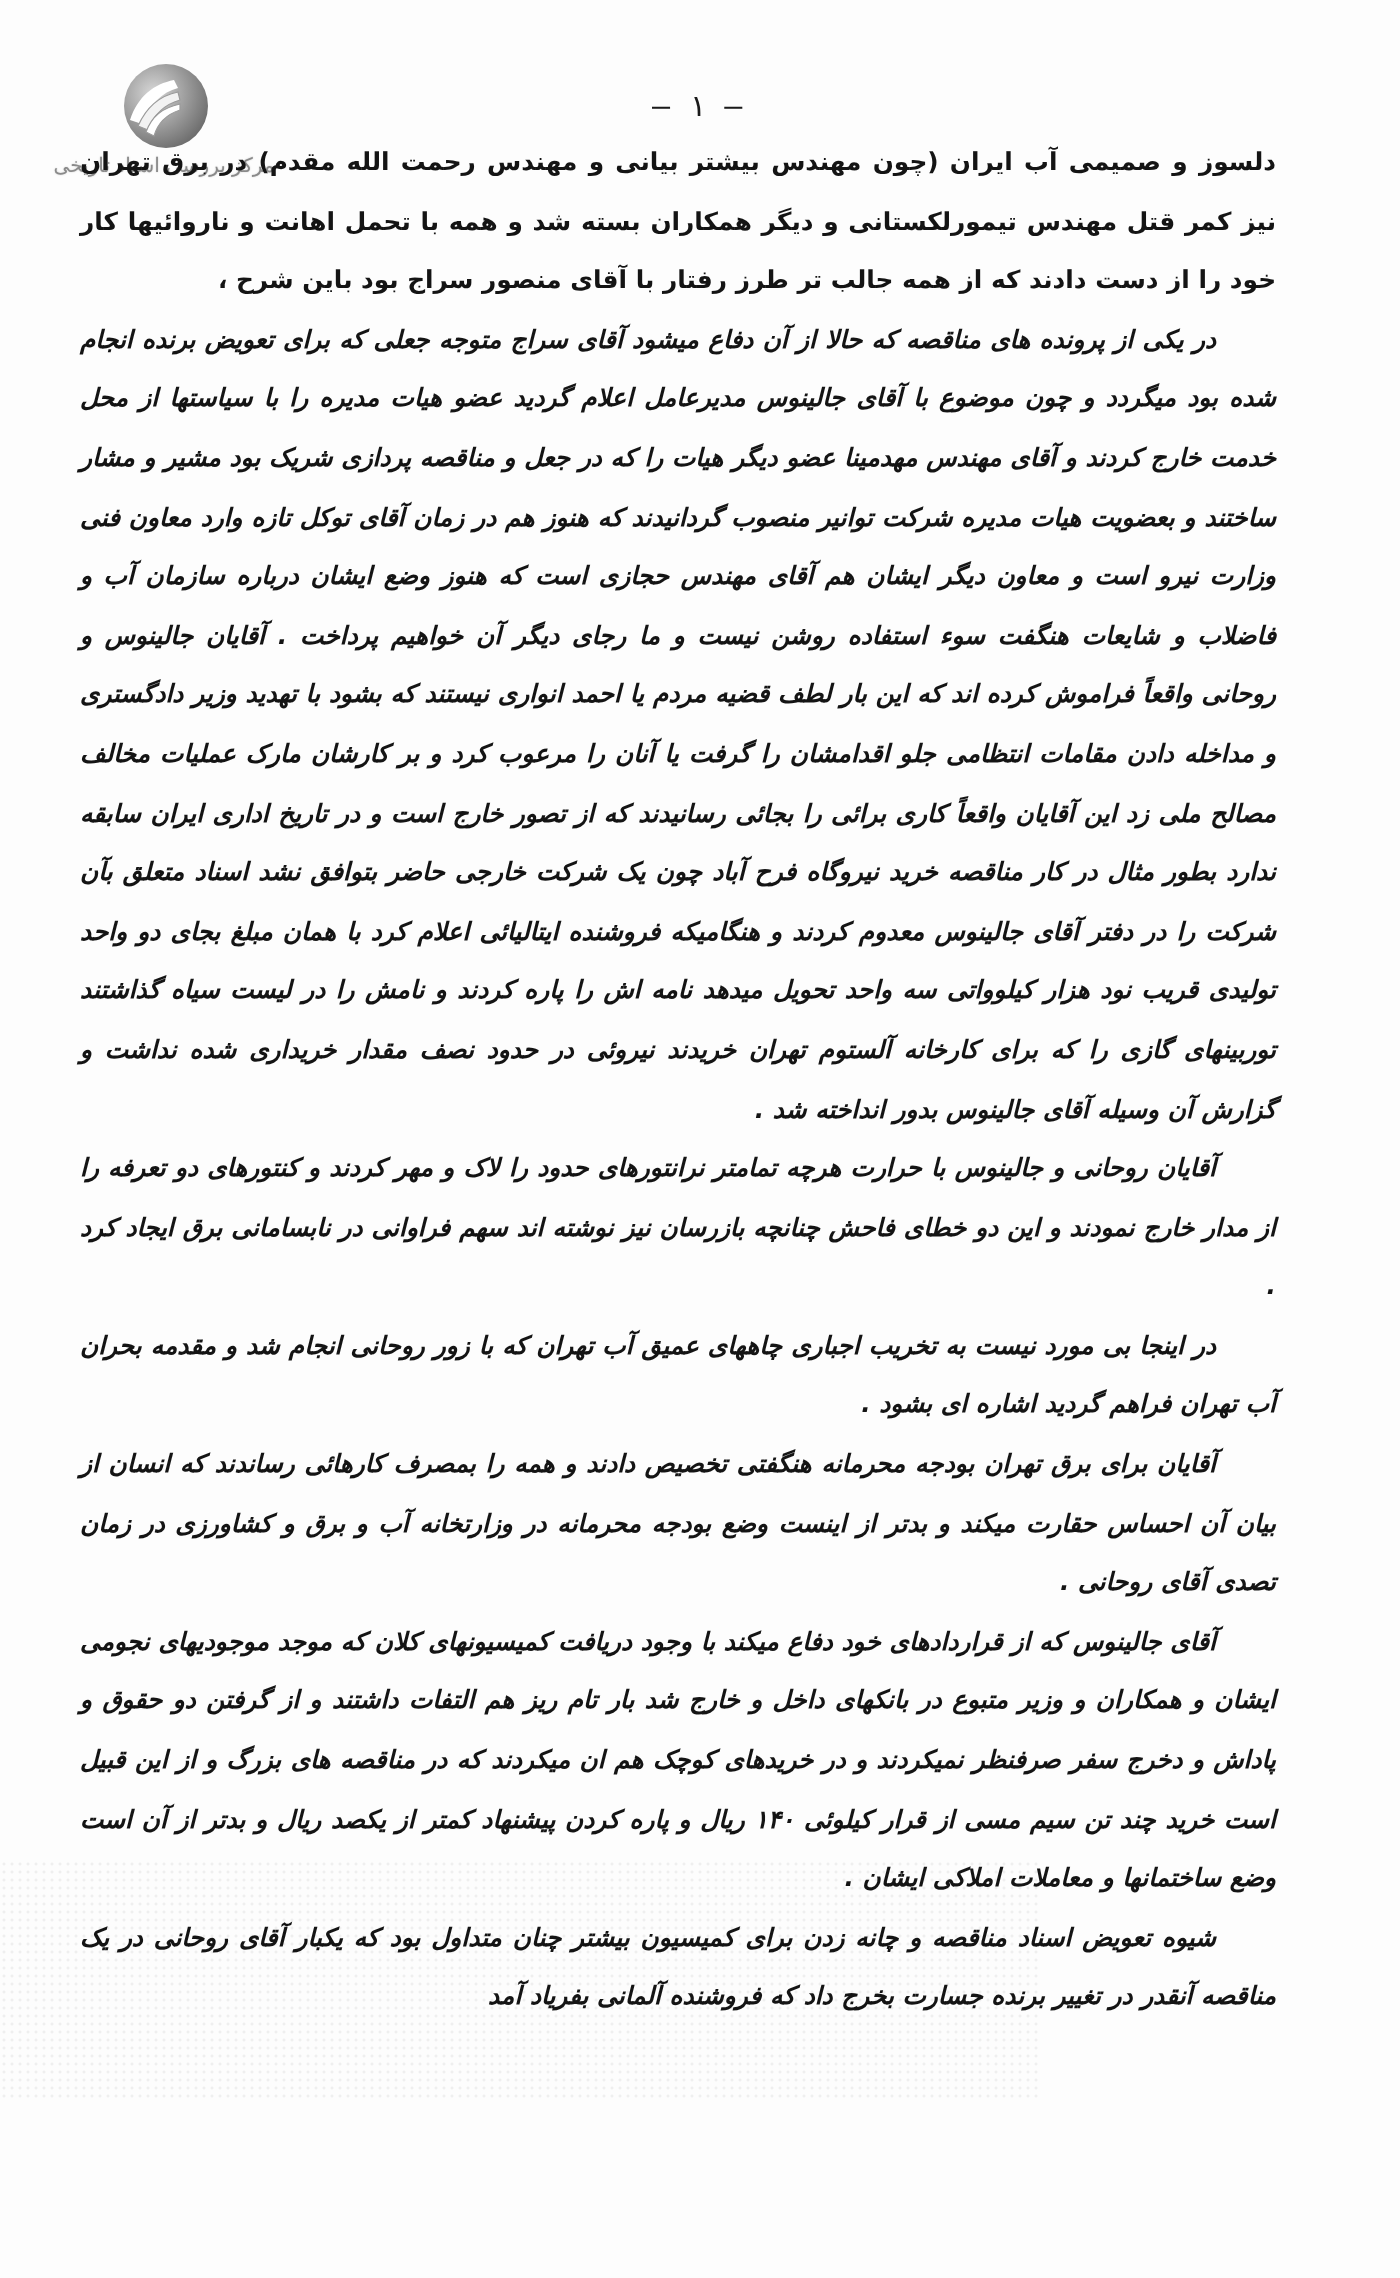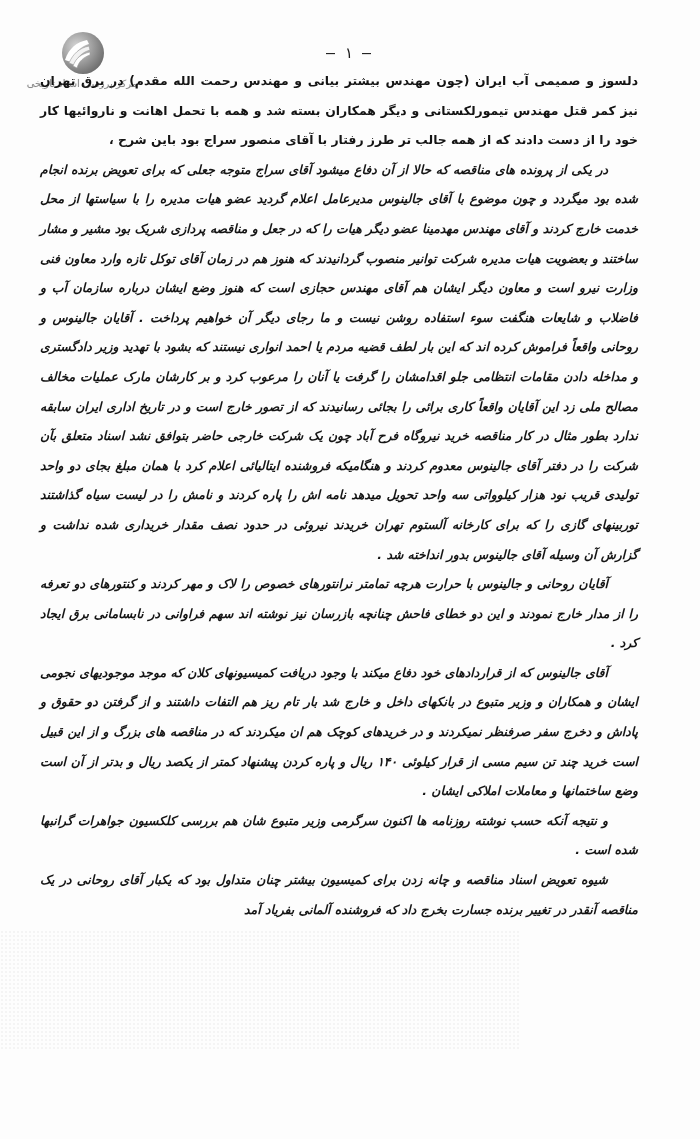--- a/index.html
+++ b/index.html
@@ -107,18 +107,19 @@
       </svg>
     </div>
     <div class="wm-text">مرکز بررسی اسناد تاریخی</div>
   </div>
 
   <div class="page-number">– ۱ –</div>
 
   <div class="content">
     <p>دلسوز و صمیمی آب ایران (چون مهندس بیشتر بیانی و مهندس رحمت الله مقدم) در برق تهران نیز کمر قتل مهندس تیمورلکستانی و دیگر همکاران بسته شد و همه با تحمل اهانت و ناروائیها کار خود را از دست دادند که از همه جالب تر طرز رفتار با آقای منصور سراج بود باین شرح ،</p>
     <p class="indent">در یکی از پرونده های مناقصه که حالا از آن دفاع میشود آقای سراج متوجه جعلی که برای تعویض برنده انجام شده بود میگردد و چون موضوع با آقای جالینوس مدیرعامل اعلام گردید عضو هیات مدیره را با سیاستها از محل خدمت خارج کردند و آقای مهندس مهدمینا عضو دیگر هیات را که در جعل و مناقصه پردازی شریک بود مشیر و مشار ساختند و بعضویت هیات مدیره شرکت توانیر منصوب گردانیدند که هنوز هم در زمان آقای توکل تازه وارد معاون فنی وزارت نیرو است و معاون دیگر ایشان هم آقای مهندس حجازی است که هنوز وضع ایشان درباره سازمان آب و فاضلاب و شایعات هنگفت سوء استفاده روشن نیست و ما رجای دیگر آن خواهیم پرداخت . آقایان جالینوس و روحانی واقعاً فراموش کرده اند که این بار لطف قضیه مردم یا احمد انواری نیستند که بشود با تهدید وزیر دادگستری و مداخله دادن مقامات انتظامی جلو اقدامشان را گرفت یا آنان را مرعوب کرد و بر کارشان مارک عملیات مخالف مصالح ملی زد این آقایان واقعاً کاری برائی را بجائی رسانیدند که از تصور خارج است و در تاریخ اداری ایران سابقه ندارد بطور مثال در کار مناقصه خرید نیروگاه فرح آباد چون یک شرکت خارجی حاضر بتوافق نشد اسناد متعلق بآن شرکت را در دفتر آقای جالینوس معدوم کردند و هنگامیکه فروشنده ایتالیائی اعلام کرد با همان مبلغ بجای دو واحد تولیدی قریب نود هزار کیلوواتی سه واحد تحویل میدهد نامه اش را پاره کردند و نامش را در لیست سیاه گذاشتند توربینهای گازی را که برای کارخانه آلستوم تهران خریدند نیروئی در حدود نصف مقدار خریداری شده نداشت و گزارش آن وسیله آقای جالینوس بدور انداخته شد .</p>
-    <p class="indent">آقایان روحانی و جالینوس با حرارت هرچه تمامتر نرانتورهای خصوص را لاک و مهر کردند و کنتورهای دو تعرفه را از مدار خارج نمودند و این دو خطای فاحش چنانچه بازرسان نیز نوشته اند سهم فراوانی در نابسامانی برق ایجاد کرد .</p>
+    <p class="indent">آقایان روحانی و جالینوس با حرارت هرچه تمامتر نرانتورهای حدود را لاک و مهر کردند و کنتورهای دو تعرفه را از مدار خارج نمودند و این دو خطای فاحش چنانچه بازرسان نیز نوشته اند سهم فراوانی در نابسامانی برق ایجاد کرد .</p>
+    <p class="indent">در اینجا بی مورد نیست به تخریب اجباری چاههای عمیق آب تهران که با زور روحانی انجام شد و مقدمه بحران آب تهران فراهم گردید اشاره ای بشود .</p>
+    <p class="indent">آقایان برای برق تهران بودجه محرمانه هنگفتی تخصیص دادند و همه را بمصرف کارهائی رساندند که انسان از بیان آن احساس حقارت میکند و بدتر از اینست وضع بودجه محرمانه در وزارتخانه آب و برق و کشاورزی در زمان تصدی آقای روحانی .</p>
     <p class="indent">آقای جالینوس که از قراردادهای خود دفاع میکند با وجود دریافت کمیسیونهای کلان که موجد موجودیهای نجومی ایشان و همکاران و وزیر متبوع در بانکهای داخل و خارج شد بار تام ریز هم التفات داشتند و از گرفتن دو حقوق و پاداش و دخرج سفر صرفنظر نمیکردند و در خریدهای کوچک هم ان میکردند که در مناقصه های بزرگ و از این قبیل است خرید چند تن سیم مسی از قرار کیلوئی ۱۴۰ ریال و پاره کردن پیشنهاد کمتر از یکصد ریال و بدتر از آن است وضع ساختمانها و معاملات املاکی ایشان .</p>
-    <p class="indent">و نتیجه آنکه حسب نوشته روزنامه ها اکنون سرگرمی وزیر متبوع شان هم بررسی کلکسیون جواهرات گرانبها شده است .</p>
     <p class="indent">شیوه تعویض اسناد مناقصه و چانه زدن برای کمیسیون بیشتر چنان متداول بود که یکبار آقای روحانی در یک مناقصه آنقدر در تغییر برنده جسارت بخرج داد که فروشنده آلمانی بفریاد آمد</p>
   </div>
 </div>
 
 </body></html>

